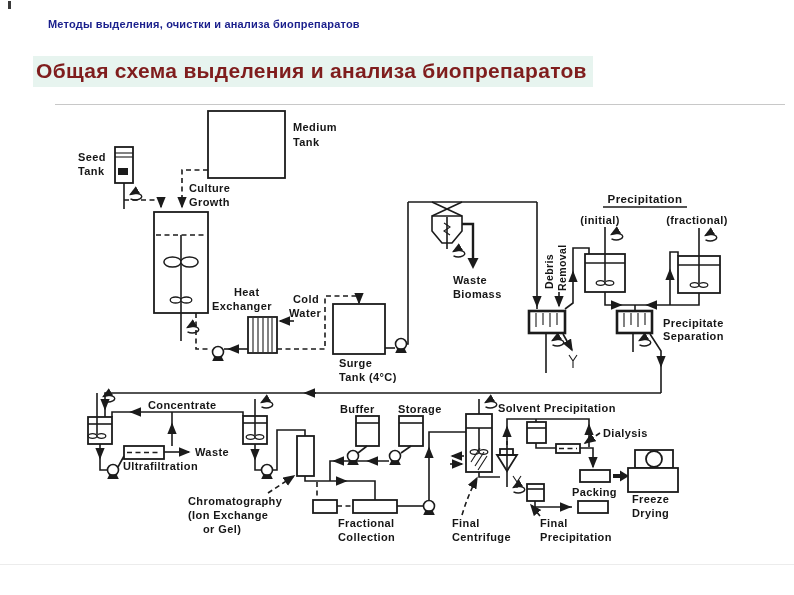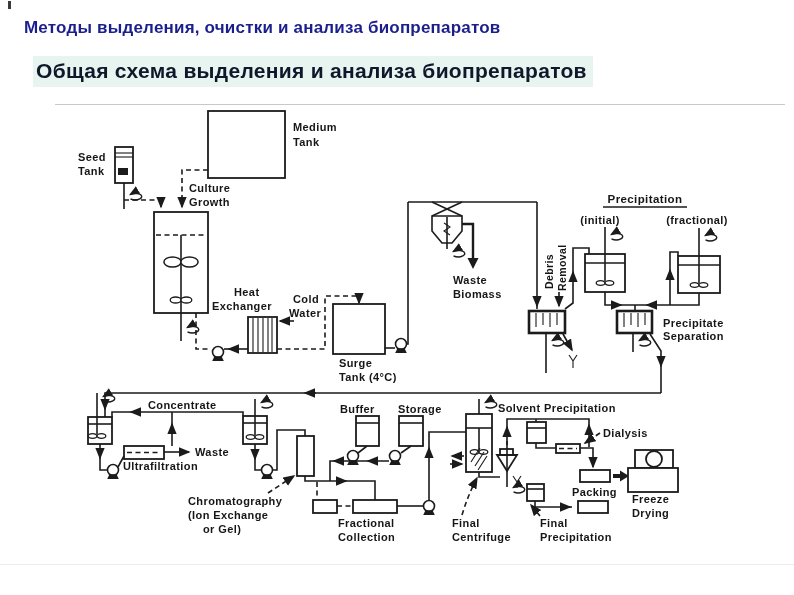--- a/index.html
+++ b/index.html
@@ -1,23 +1,23 @@
 <!DOCTYPE html>
 <html><head>
 <meta charset="utf-8">
 <style>
   html,body{margin:0;padding:0;background:#ffffff;}
   .slide{position:relative;width:794px;height:595px;background:#ffffff;overflow:hidden;
          font-family:"Liberation Sans",sans-serif;}
   .corner-tick{position:absolute;left:8px;top:1px;width:3px;height:8px;background:#3a3a3a;}
-  .title1{position:absolute;left:24px;top:18px;width:740px;
-          font-size:17px;font-weight:bold;color:#1a1f8c;letter-spacing:.2px;}
+  .title1{position:absolute;left:48px;top:18px;width:740px;
+          font-size:11px;font-weight:bold;color:#1a1f8c;letter-spacing:.2px;}
   .title2-wrap{position:absolute;left:33px;top:56px;}
   .title2{display:inline-block;background:#e7f4ef;padding:3px 6px 4px 3px;
-          font-size:21px;font-weight:bold;color:#0f172a;letter-spacing:.3px;}
+          font-size:21px;font-weight:bold;color:#7f1d1d;letter-spacing:.3px;}
   .divider{position:absolute;left:55px;top:104px;width:730px;height:0;border-top:1px solid #c8c8c8;}
   .bottom-line{position:absolute;left:0;top:564px;width:794px;height:0;border-top:1px solid #ececec;}
   svg.diagram{position:absolute;left:0;top:0;width:794px;height:595px;}
   .pipe{stroke:#1b1b1b;stroke-width:1.6;fill:none;}
   .thin{stroke:#1b1b1b;stroke-width:1.1;fill:none;}
   .thick{stroke:#1b1b1b;stroke-width:2.4;fill:none;}
   .dash{stroke-dasharray:5 3.5;}
   .vessel{stroke:#1b1b1b;stroke-width:1.8;fill:#ffffff;}
   .filter{stroke:#1b1b1b;stroke-width:2.6;fill:#ffffff;}
   .dark{fill:#1b1b1b;stroke:none;}

